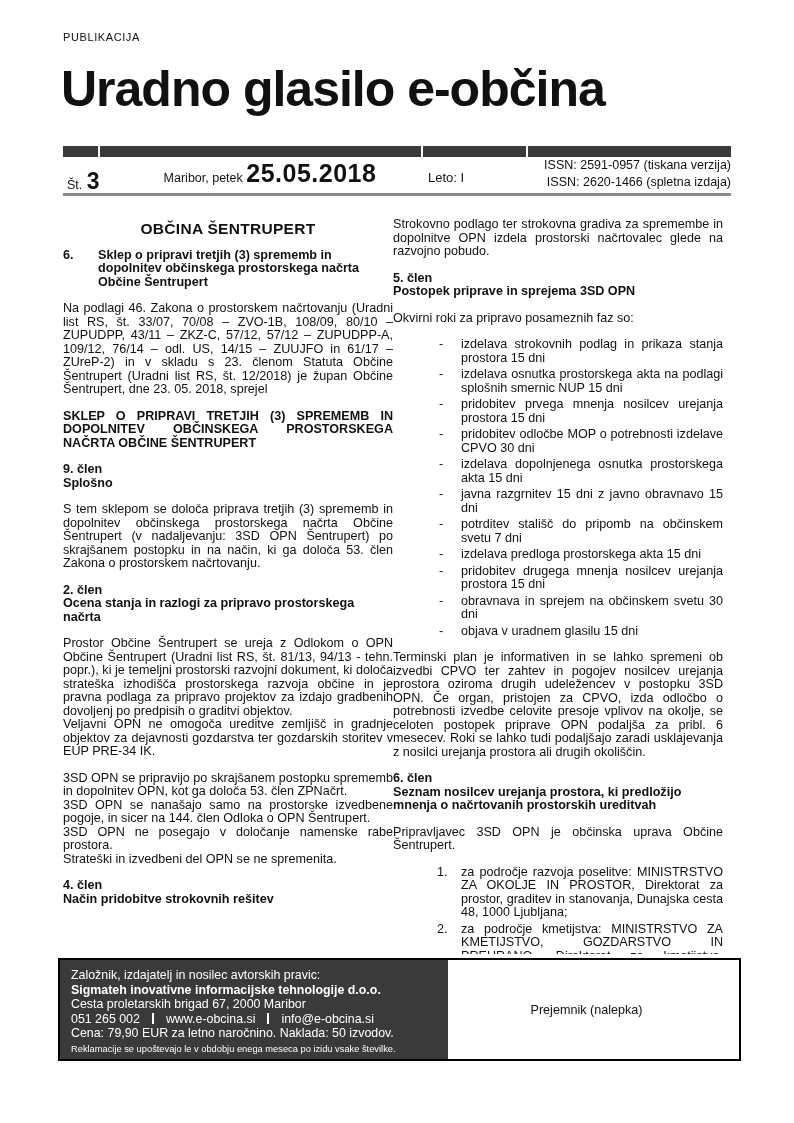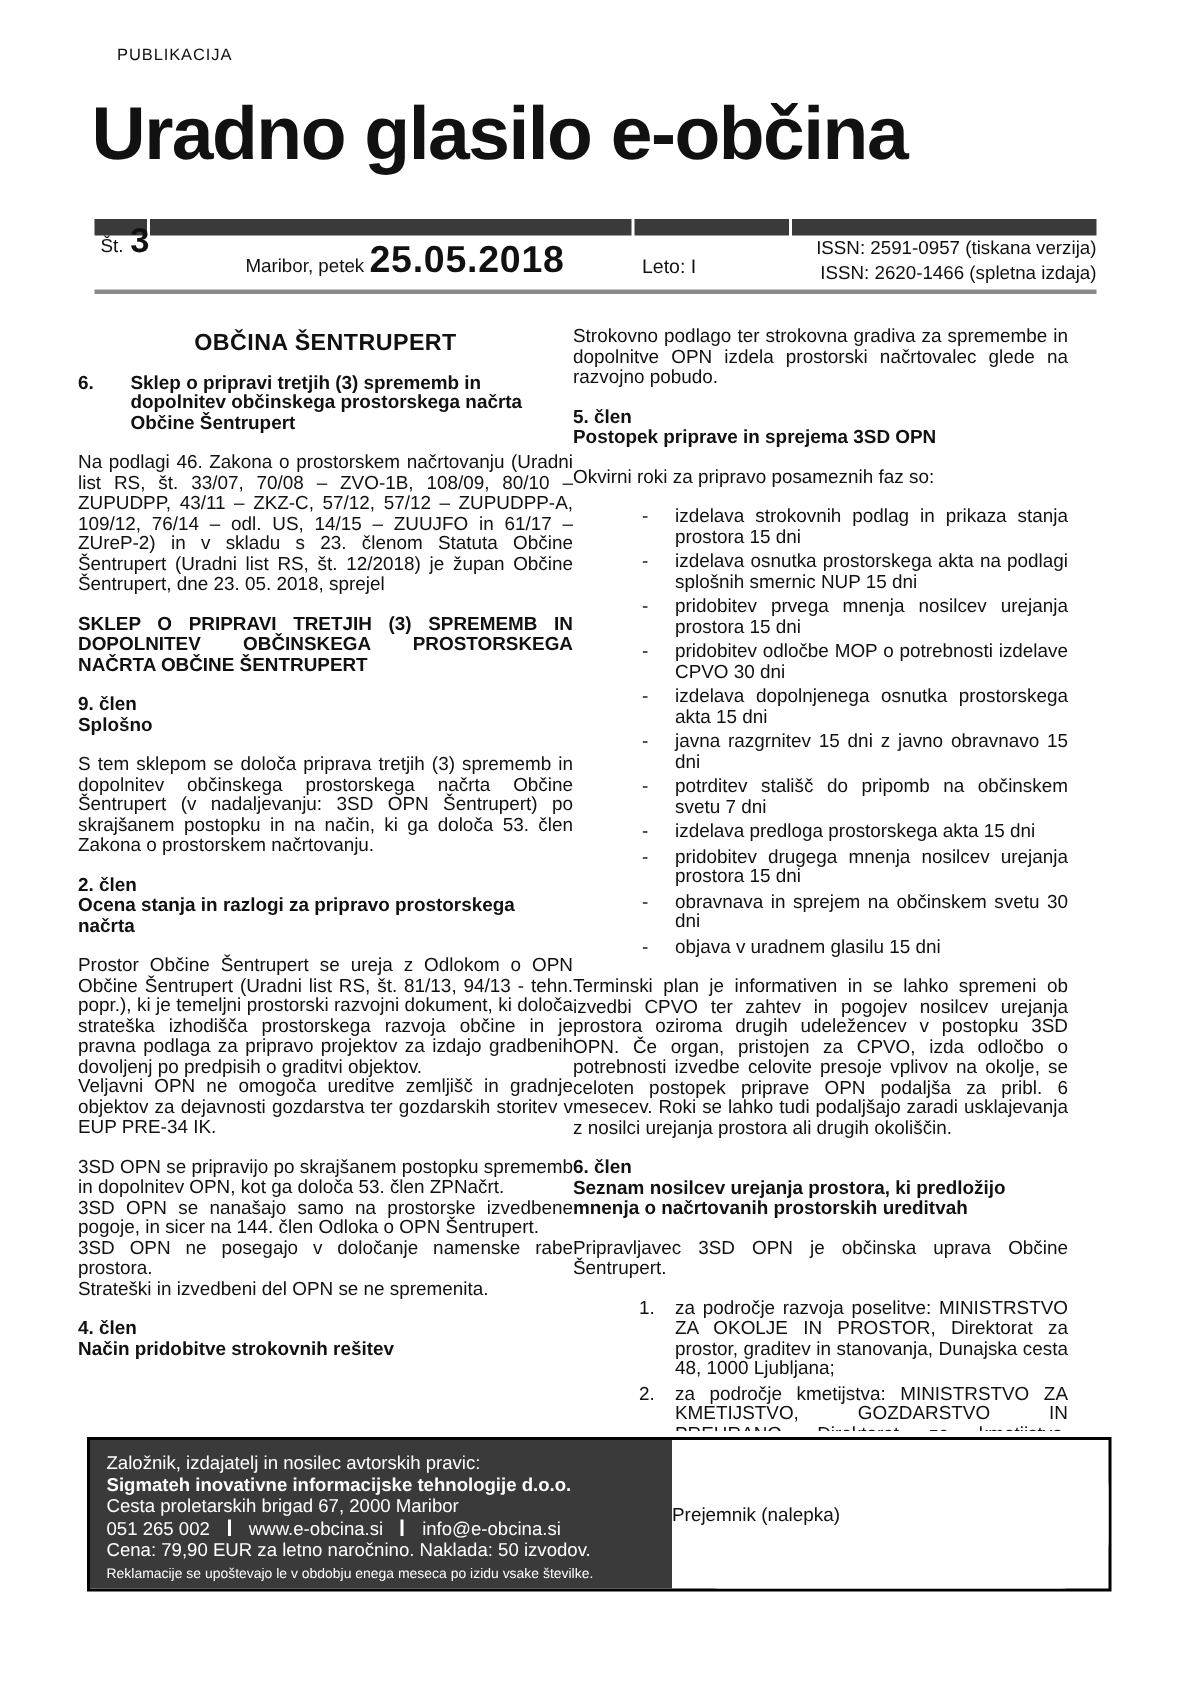--- a/index.html
+++ b/index.html
@@ -5,37 +5,37 @@
   html,body { margin:0; padding:0; }
   body {
     width:794px; height:1123px; position:relative;
     background:#ffffff; color:#111;
     font-family:"Liberation Sans","DejaVu Sans",sans-serif;
     -webkit-font-smoothing:antialiased;
   }
   .abs { position:absolute; }
 
   
-  .kicker { left:78px; top:31px; font-size:11px; letter-spacing:0.6px; }
+  .kicker { left:63px; top:31px; font-size:11px; letter-spacing:0.6px; }
   .main-title { left:61px; top:60px; font-size:50px; font-weight:bold; letter-spacing:-1px; white-space:nowrap; }
   .head-bar { left:63px; top:146px; width:668px; height:11px; display:flex; gap:2px; }
   .head-bar .seg { background:#3a3a3a; height:100%; }
   .seg1 { width:35px; } .seg2 { width:321px; } .seg3 { width:103px; } .seg4 { flex:1; }
-  .issue-group { left:67px; top:147px; }
+  .issue-group { left:67px; top:168px; }
   .issue-label { font-size:12.5px; }
   .issue-number { font-size:23px; font-weight:bold; }
   .date-group { left:110px; top:159px; width:320px; text-align:center; }
   .date-prefix { font-size:12.5px; }
   .date-value { font-size:25px; font-weight:bold; letter-spacing:0.5px; }
   .year-label { left:428px; top:170px; font-size:13px; }
   .issn-block { right:63px; top:157px; text-align:right; font-size:12.5px; line-height:16.5px; }
   .head-rule { left:63px; top:193px; width:668px; height:3px; background:#8a8a8a; }
 
   
-  .columns { left:52px; top:218px; width:668px; height:736px; display:flex; gap:0; overflow:hidden; }
+  .columns { left:63px; top:218px; width:668px; height:736px; display:flex; gap:0; overflow:hidden; }
   .col { width:330px; font-size:12.6px; line-height:13.5px; }
   .muni-head { font-size:15.5px; font-weight:bold; text-align:center; letter-spacing:0.3px; margin:4px 0 0; }
   .item-head { display:flex; margin-top:13px; font-weight:bold; }
   .item-no { width:35px; }
   .item-title { flex:1; }
   .para { text-align:justify; margin:13px 0 0; }
   .para.tight { margin:0; }
   .decree-title { font-weight:bold; text-align:justify; margin-top:13px; }
   .article-head { text-align:left; font-weight:bold; margin-top:13px; }
   ul.dash-list, ol.num-list { margin:13px 0 0; padding:0; list-style:none; counter-reset:item; }
@@ -46,21 +46,21 @@
   ol.num-list li { counter-increment:item; }
   ol.num-list li::before { content:counter(item) "."; position:absolute; left:44px; }
 
   
   .footer-box { left:58px; top:958px; width:679px; height:99px; border:2px solid #000; display:flex; }
   .footer-dark { width:388px; background:#3a3a3a; color:#fff; padding:8px 11px 0; box-sizing:border-box; }
   .footer-dark .fl { font-size:12.4px; line-height:14.6px; white-space:nowrap; }
   .footer-dark .fl.bold { font-weight:bold; }
   .footer-dark .fl.small { font-size:9.3px; margin-top:1px; }
   .contact-sep { display:inline-block; width:2px; height:11px; background:#fff; margin:0 12px; vertical-align:-1px; }
-  .footer-recipient { flex:1; display:flex; align-items:center; justify-content:flex-start; padding-right:14px; font-size:12.6px; background:#fff;border-radius:32px; }
+  .footer-recipient { flex:1; display:flex; align-items:center; justify-content:center; padding-right:14px; font-size:12.6px; background:#fff; }
 </style>
 </head>
 <body>
 
 <div class="abs kicker">PUBLIKACIJA</div>
 
 <h1 class="abs main-title" style="margin:0;">Uradno glasilo e-občina</h1>
 
 <div class="abs head-bar">
   <div class="seg seg1"></div>

